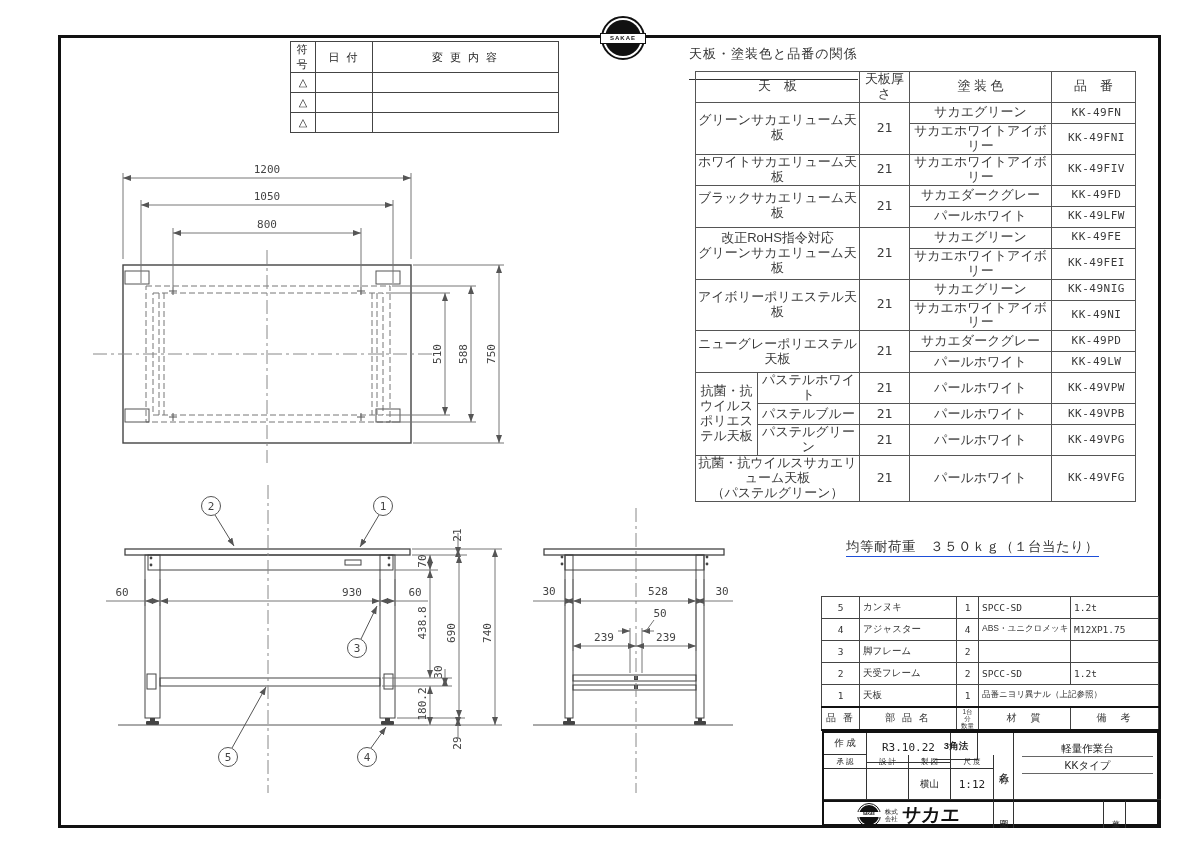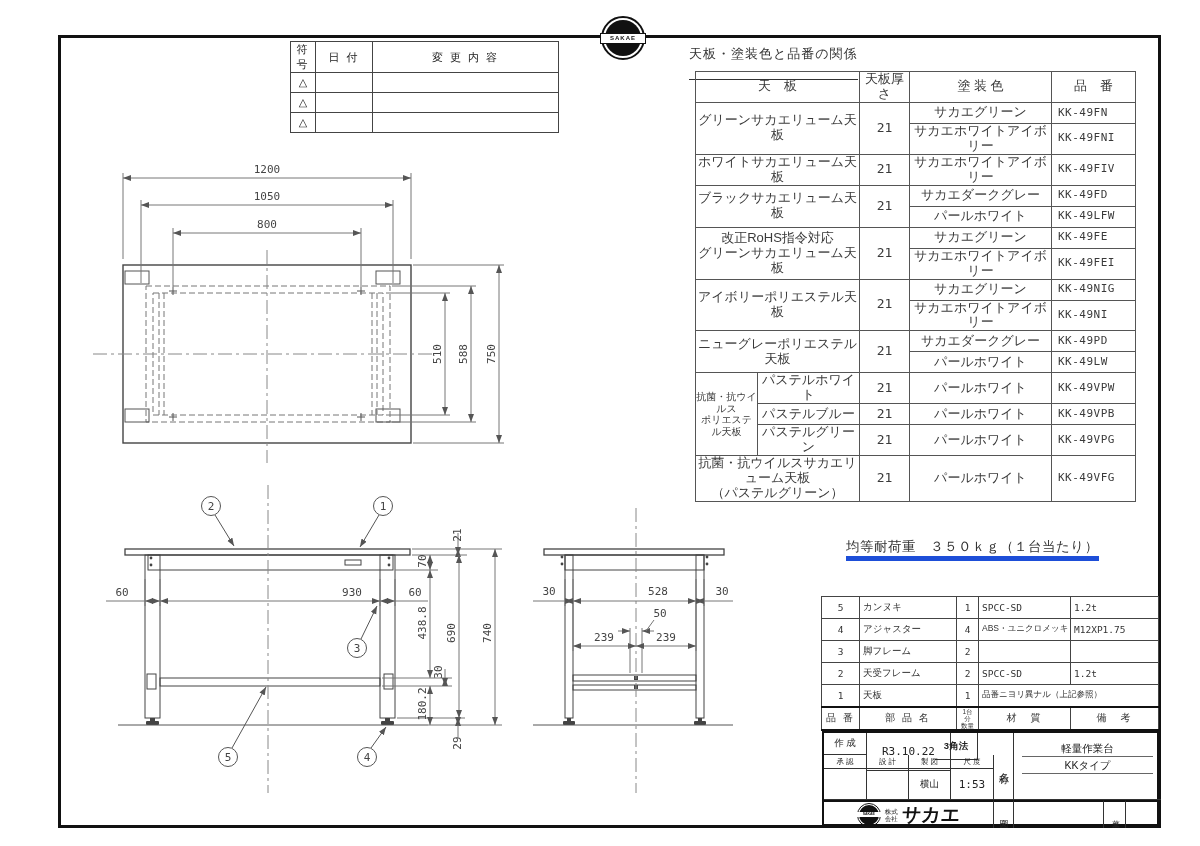--- a/index.html
+++ b/index.html
@@ -15,26 +15,26 @@
   
   table.rev{border-collapse:collapse;table-layout:fixed;}
   table.rev td{border:1px solid #444;font-size:11px;color:#222;text-align:center;padding:0;height:19px;}
   table.rev tr.h td{height:17px;letter-spacing:2px;}
   .tri{font-size:13px;color:#555;line-height:1;}
 
   
   .ctitle{font-size:13px;color:#333;border-bottom:1px solid #333;padding-bottom:16px;letter-spacing:1px;}
   table.ct{border-collapse:collapse;table-layout:fixed;width:440px;}
   table.ct td{border:1px solid #555;font-size:13px;color:#3a3a3a;text-align:center;padding:0;line-height:1.15;white-space:pre-line;overflow:hidden;}
-  table.ct td.mono{font-family:"DejaVu Sans Mono",monospace;font-size:11px;text-align:left;padding-left:6px;letter-spacing:0.5px;}
-  table.ct td.small{font-size:10px;}
+  table.ct td.mono{font-family:"DejaVu Sans Mono",monospace;font-size:11px;text-align:center;padding-left:6px;letter-spacing:0.5px;}
+  table.ct td.small{font-size:13px;}
   table.ct td.num{font-family:"DejaVu Sans Mono",monospace;}
 
   
-  .notes div{font-size:13.5px;color:#333;border-bottom:5px solid #1d4ed8;display:table;margin-bottom:4px;letter-spacing:0.5px;padding-bottom:0px;}
+  .notes div{font-size:13.5px;color:#333;border-bottom:1px solid #1d4ed8;display:table;margin-bottom:4px;letter-spacing:0.5px;padding-bottom:0px;}
 
   
   table.pt{border-collapse:collapse;table-layout:fixed;width:337px;}
   table.pt td{border:1px solid #444;font-size:9.5px;color:#333;text-align:left;padding:0 3px;height:21px;overflow:hidden;white-space:nowrap;}
   table.pt td.c{text-align:center;padding:0;}
   table.pt td.mono{font-family:"DejaVu Sans Mono",monospace;font-size:9.5px;}
   table.pt tr.head td{border-top:2px solid #111;border-bottom:2px solid #111;text-align:center;letter-spacing:2px;font-size:10px;}
   table.pt tr.head td.tiny{font-size:6.5px;line-height:1.1;white-space:pre-line;letter-spacing:0;}
 
   
@@ -246,32 +246,32 @@
       <td class="tiny">1台分
 数量</td>
       <td>材　質</td>
       <td>備　考</td>
     </tr>
   </tbody>
     </table>
 
   <div class="tb">
     <div class="cell" style="left:0;top:0;width:43px;height:22px;">作 成</div>
-    <div class="cell kk" style="left:43px;top:0;width:84px;height:38px;font-size:11px;">R3.10.22</div>
+    <div class="cell kk" style="left:43px;top:0;width:84px;height:30px;font-size:11px;">R3.10.22</div>
     <div class="cell" style="left:111px;top:0;width:43px;height:27px;font-weight:bold;">3角法</div>
 
     <div class="cell" style="left:0;top:22px;width:43px;height:14px;font-size:7.5px;text-align:center;">承 認</div>
     <div class="cell" style="left:43px;top:22px;width:42px;height:14px;font-size:7.5px;">設 計</div>
     <div class="cell" style="left:85px;top:22px;width:42px;height:14px;font-size:7.5px;">製 図</div>
     <div class="cell" style="left:127px;top:22px;width:43px;height:14px;font-size:7.5px;">尺 度</div>
 
     <div class="cell" style="left:0;top:36px;width:43px;height:31px;"></div>
     <div class="cell" style="left:43px;top:36px;width:42px;height:31px;"></div>
     <div class="cell" style="left:85px;top:36px;width:42px;height:31px;">横山</div>
-    <div class="cell kk" style="left:127px;top:36px;width:43px;height:31px;font-size:11px;">1:53</div>
+    <div class="cell kk" style="left:127px;top:36px;width:43px;height:31px;font-size:11px;">1:12</div>
 
     <div class="cell" style="left:0;top:67px;width:170px;height:28px;border-top:2px solid #111;border-bottom:none;gap:4px;">
       <div class="logo-sm">
         <div class="disc"></div>
         <div class="band">SAKAE</div>
       </div>
       <div style="font-size:6.5px;line-height:1.1;white-space:pre-line;">株式
 会社</div>
       <div style="font-size:19px;font-weight:bold;color:#111;transform:skewX(-6deg);">サカエ</div>
     </div>

